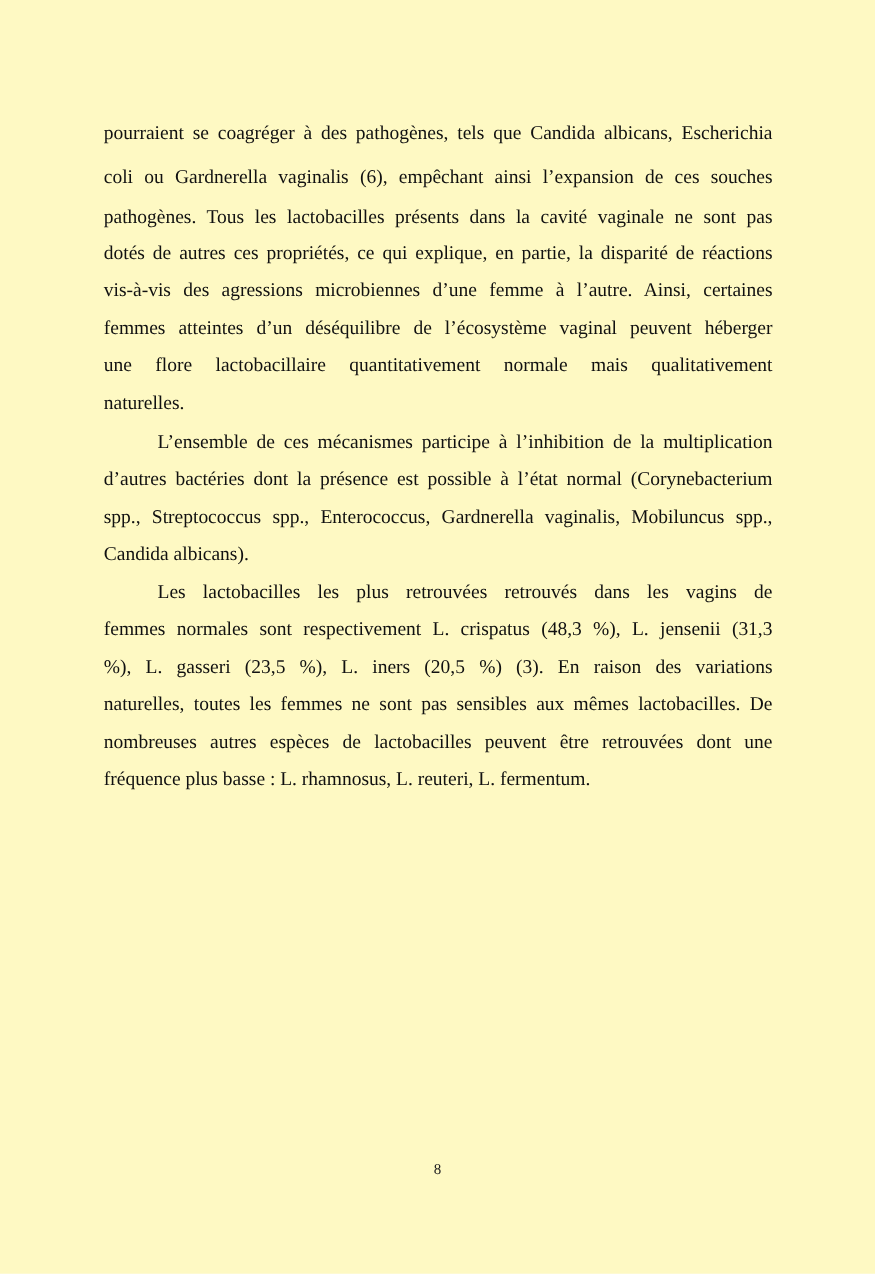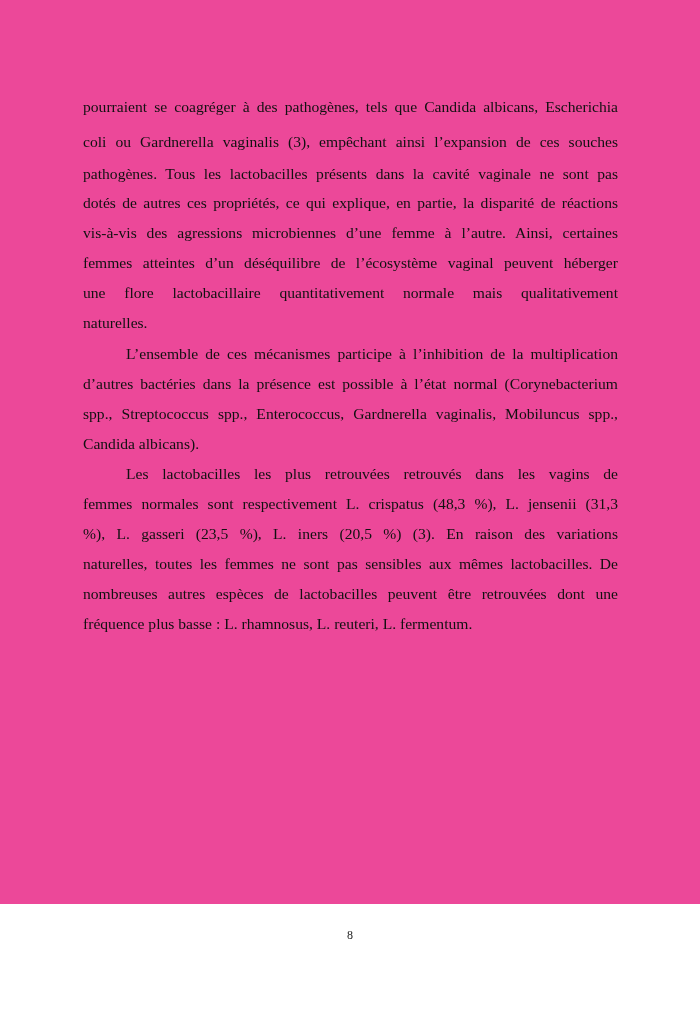--- a/index.html
+++ b/index.html
@@ -1,17 +1,17 @@
 <!DOCTYPE html>
 <html><head>
 <meta charset="utf-8">
 <style>
   html, body { margin: 0; padding: 0; background: #ffffff; }
   body { width: 700px; height: 1028px; position: relative; overflow: hidden; }
-  .page { position: absolute; left: 0; top: 0; width: 700px; height: 904px; background: #ec4899; }
+  .page { position: absolute; left: 0; top: 0; width: 700px; height: 1019px; background: #fef9c3; }
   .line {
     position: absolute;
     left: 83px;
     width: 535px;
     font-family: "Liberation Serif", serif;
     font-size: 15.6px;
     color: #111;
     white-space: nowrap;
     text-align: justify;
     text-align-last: justify;
@@ -28,32 +28,32 @@
     color: #222;
   }
 </style>
 </head>
 <body>
 
 <div class="page">
 
   <div>
     <div class="line" style="top:97px">pourraient se coagréger à des pathogènes, tels que Candida albicans, Escherichia</div>
-    <div class="line" style="top:132px">coli ou Gardnerella vaginalis (3), empêchant ainsi l’expansion de ces souches</div>
+    <div class="line" style="top:132px">coli ou Gardnerella vaginalis (6), empêchant ainsi l’expansion de ces souches</div>
     <div class="line" style="top:164px">pathogènes. Tous les lactobacilles présents dans la cavité vaginale ne sont pas</div>
     <div class="line" style="top:193px">dotés de autres ces propriétés, ce qui explique, en partie, la disparité de réactions</div>
     <div class="line" style="top:223px">vis-à-vis des agressions microbiennes d’une femme à l’autre. Ainsi, certaines</div>
     <div class="line" style="top:253px">femmes atteintes d’un déséquilibre de l’écosystème vaginal peuvent héberger</div>
     <div class="line" style="top:283px">une flore lactobacillaire quantitativement normale mais qualitativement</div>
     <div class="line last" style="top:313px">naturelles.</div>
   </div>
 
   <div>
     <div class="line indent" style="top:344px">L’ensemble de ces mécanismes participe à l’inhibition de la multiplication</div>
-    <div class="line" style="top:374px">d’autres bactéries dans la présence est possible à l’état normal (Corynebacterium</div>
+    <div class="line" style="top:374px">d’autres bactéries dont la présence est possible à l’état normal (Corynebacterium</div>
     <div class="line" style="top:404px">spp., Streptococcus spp., Enterococcus, Gardnerella vaginalis, Mobiluncus spp.,</div>
     <div class="line last" style="top:434px">Candida albicans).</div>
   </div>
 
   <div>
     <div class="line indent" style="top:464px">Les lactobacilles les plus retrouvées retrouvés dans les vagins de</div>
     <div class="line" style="top:494px">femmes normales sont respectivement L. crispatus (48,3 %), L. jensenii (31,3</div>
     <div class="line" style="top:524px">%), L. gasseri (23,5 %), L. iners (20,5 %) (3). En raison des variations</div>
     <div class="line" style="top:554px">naturelles, toutes les femmes ne sont pas sensibles aux mêmes lactobacilles. De</div>
     <div class="line" style="top:584px">nombreuses autres espèces de lactobacilles peuvent être retrouvées dont une</div>

